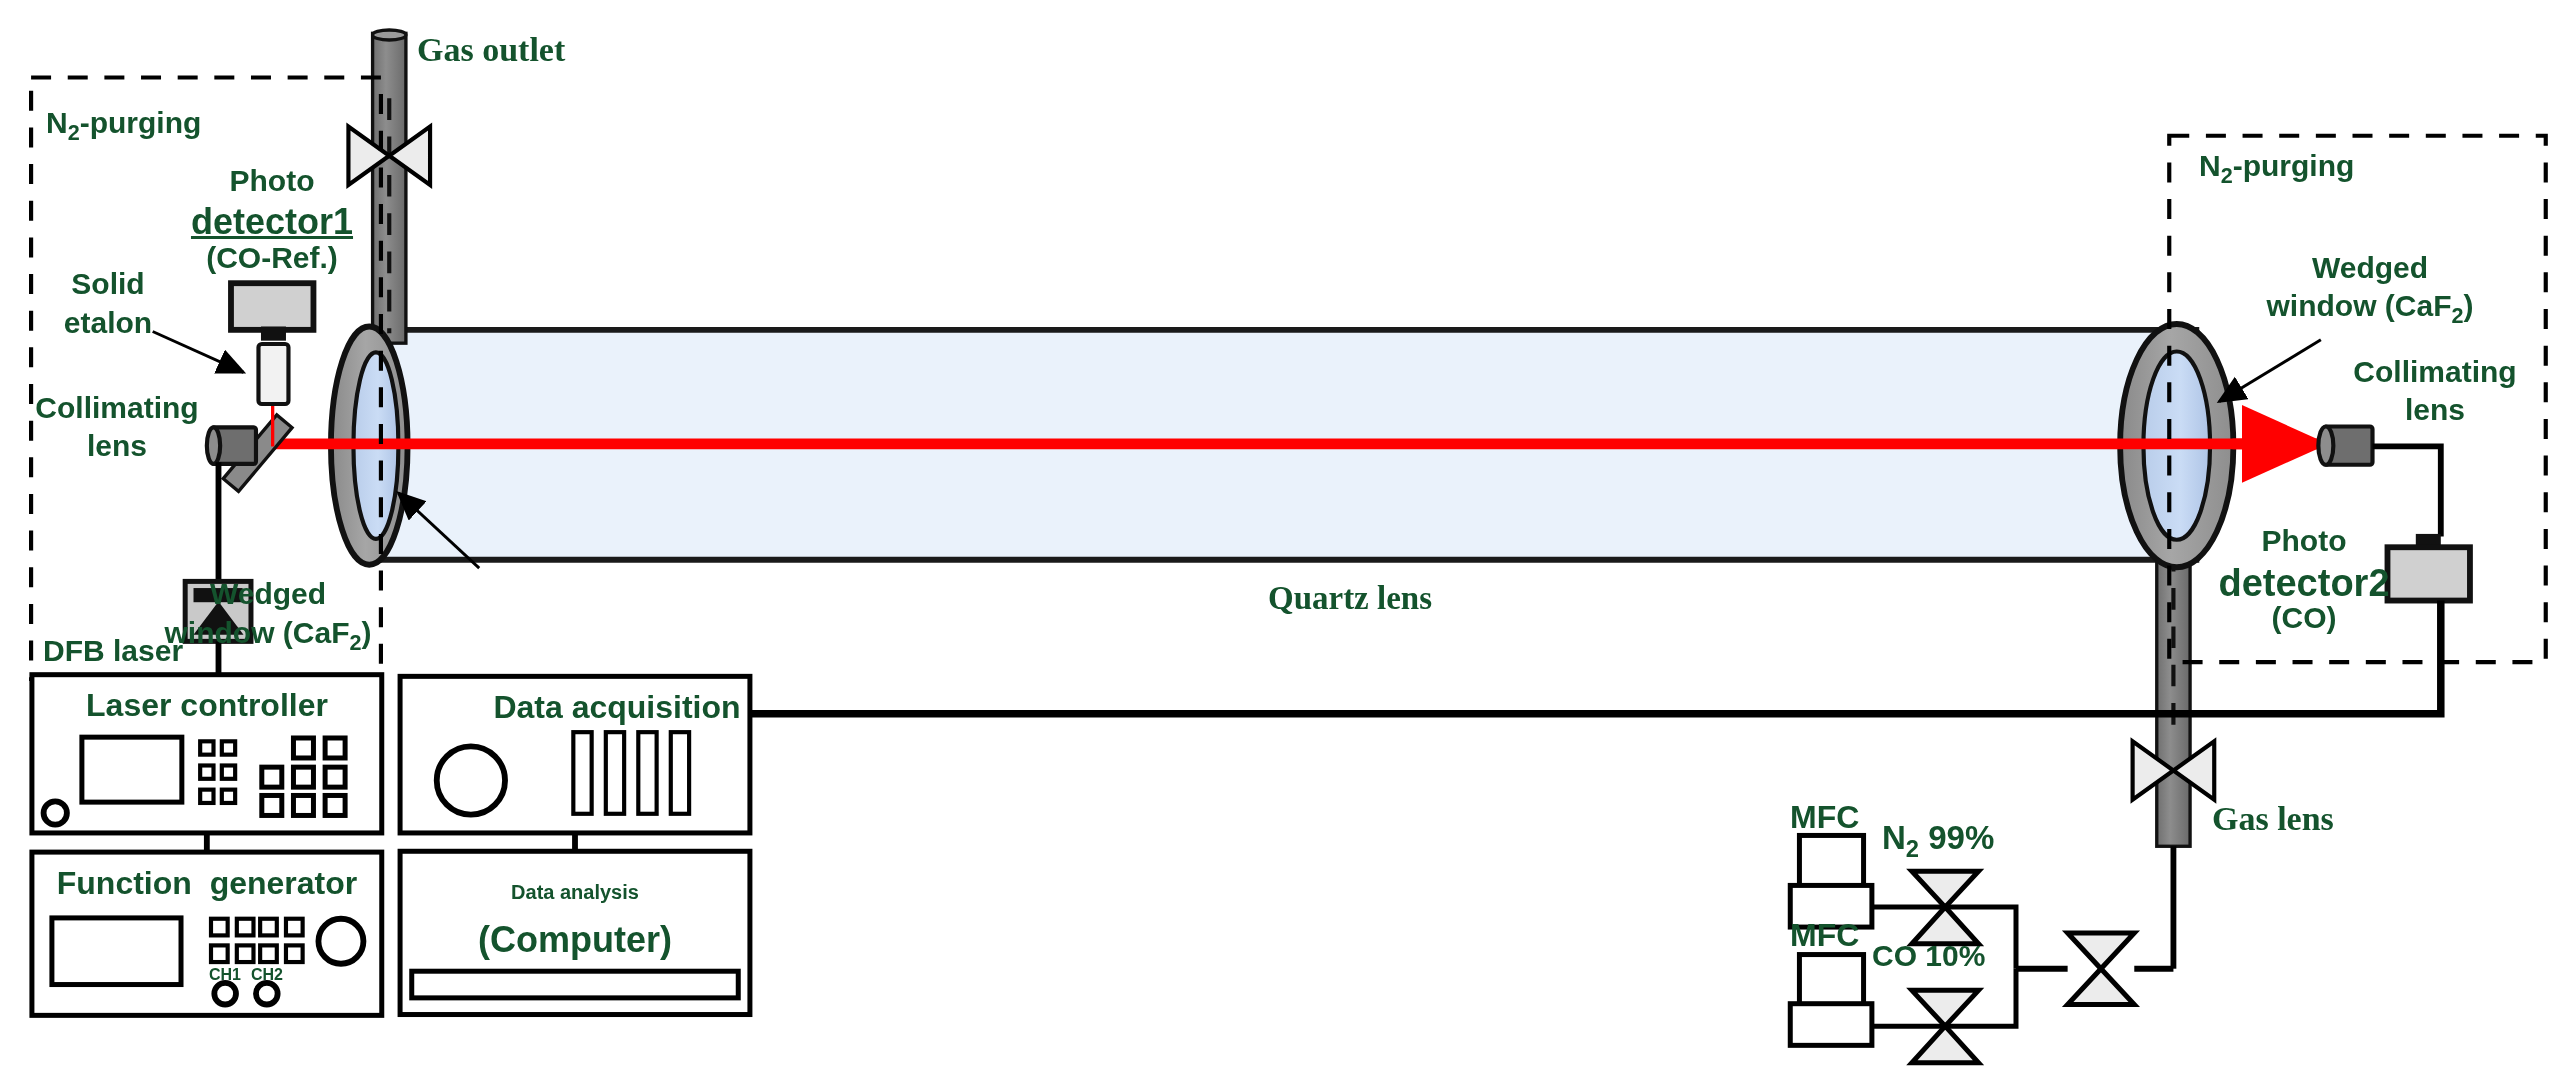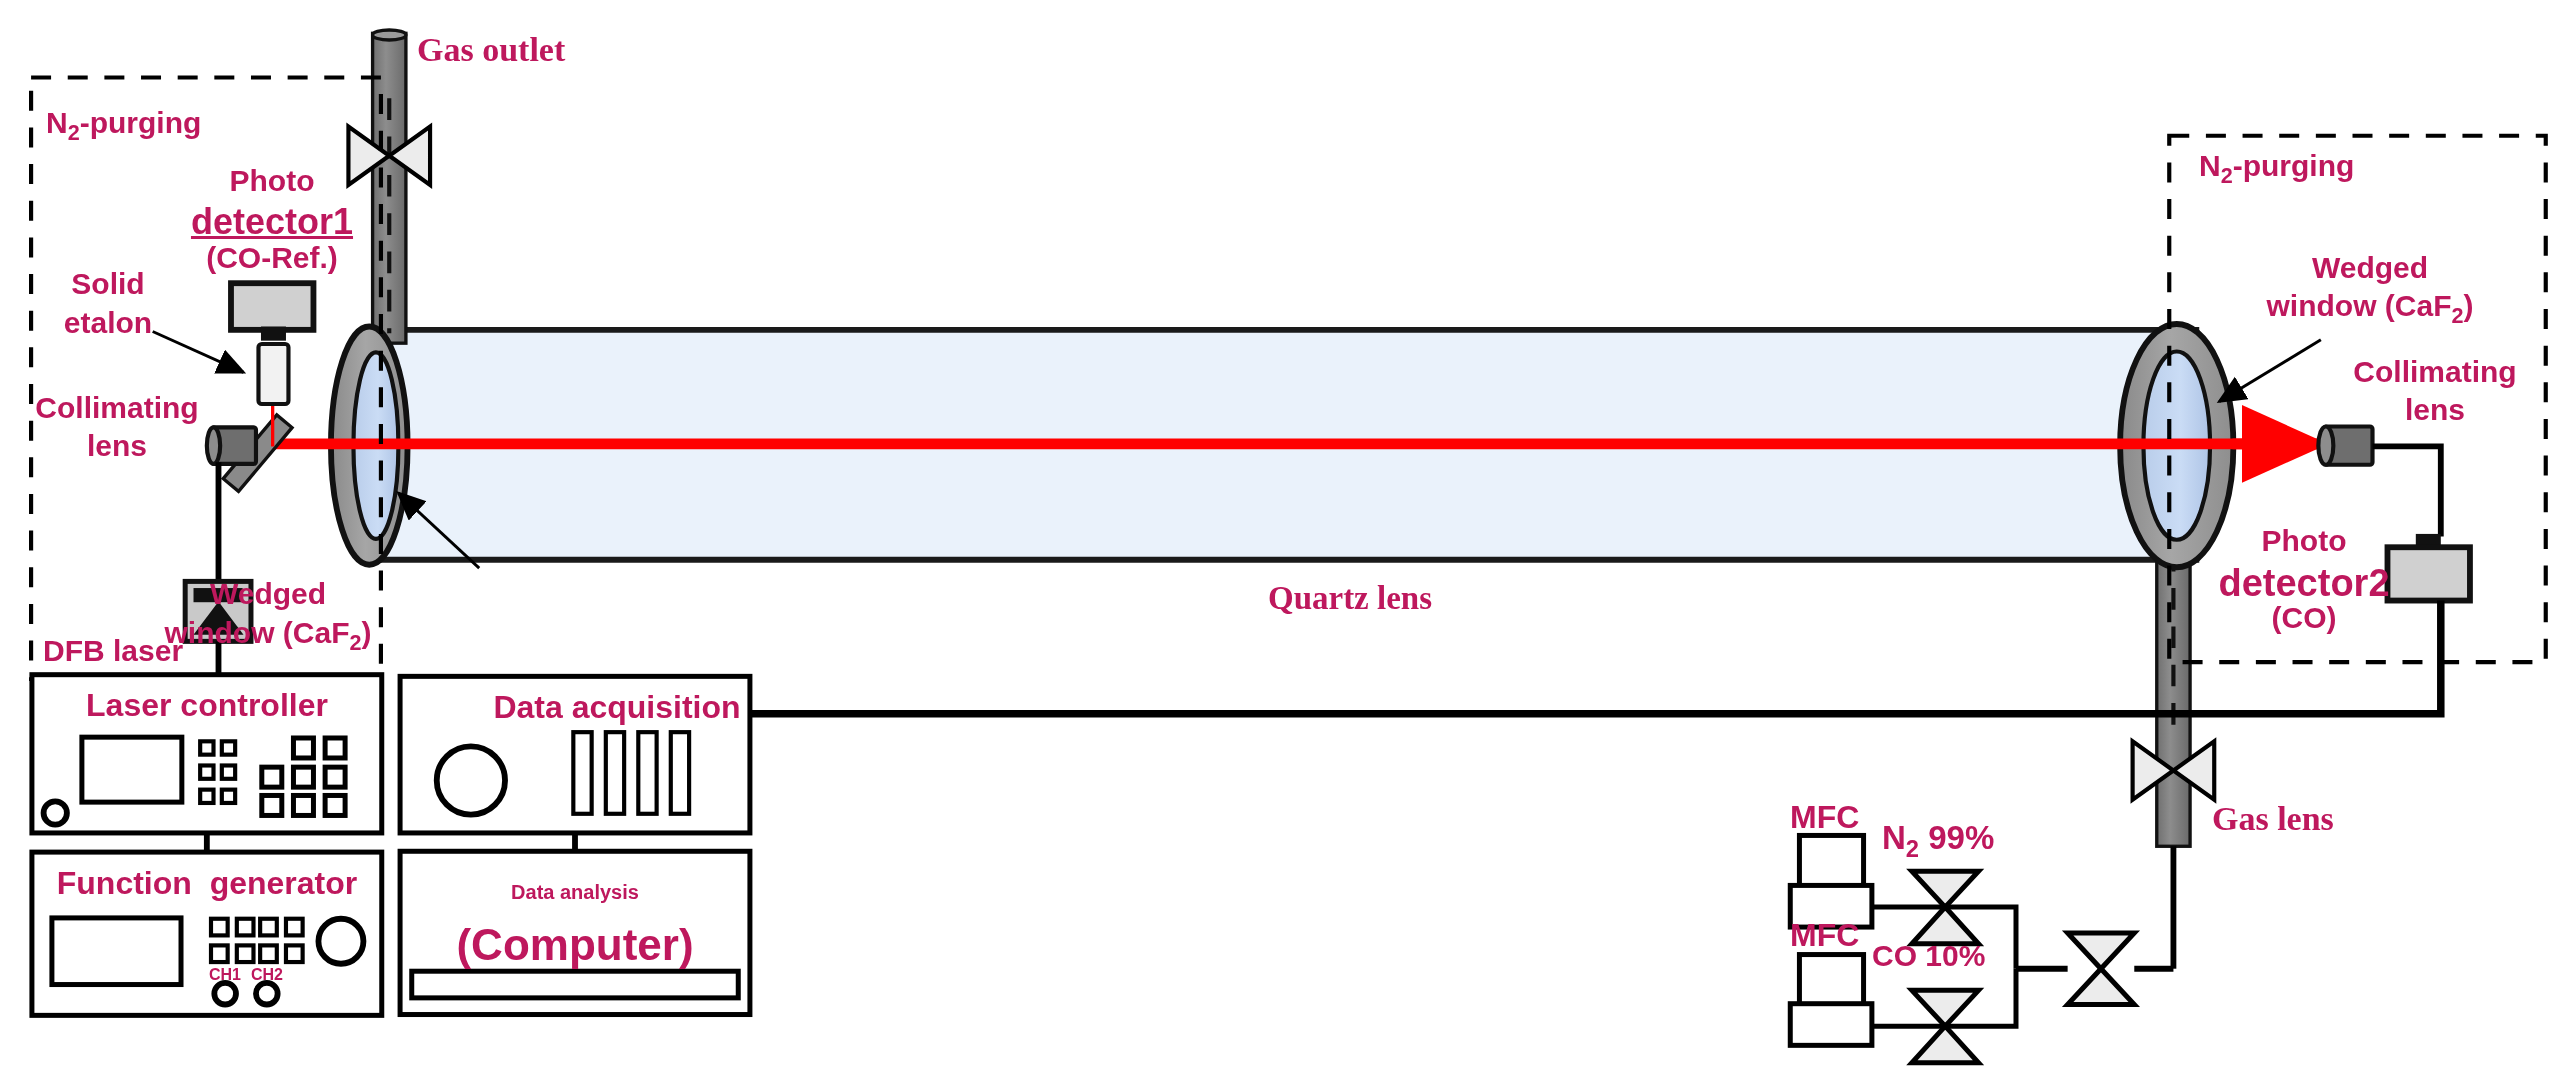--- a/index.html
+++ b/index.html
@@ -1,21 +1,21 @@
 <!DOCTYPE html>
 <html style="font-size:13.3px"><head>
 <meta charset="utf-8">
 <style>
   html,body{margin:0;padding:0;background:#ffffff;}
   body{width:2576px;height:1077px;position:relative;overflow:hidden;
        font-family:"Liberation Sans", sans-serif;}
   #stage{position:absolute;left:0;top:0;width:2576px;height:1077px;}
   svg.layer{position:absolute;left:0;top:0;width:2576px;height:1077px;overflow:visible;}
   .lbl{position:absolute;font-family:"Liberation Sans",sans-serif;font-weight:bold;
-       color:#be185d;line-height:1.08;white-space:pre;}
+       color:#14532d;line-height:1.08;white-space:pre;}
   .lbl.serif{font-family:"Liberation Serif",serif;font-weight:bold;}
   .ctr{text-align:center;transform:translateX(-50%);}
   .sub{font-size:0.72em;vertical-align:sub;}
 </style>
 </head>
 <body>
 
 <div id="stage">
 
   <svg class="layer" viewBox="0 0 3092 1293">
@@ -275,21 +275,21 @@
   <div class="lbl ctr" style="left:2304px;top:525px;font-size:30px;">Photo</div>
   <div class="lbl ctr" style="left:2304px;top:563px;font-size:38px;">detector2</div>
   <div class="lbl ctr" style="left:2304px;top:602px;font-size:30px;">(CO)</div>
 
   <div class="lbl serif" style="left:2212px;top:801px;font-size:34px;">Gas lens</div>
 
   <div class="lbl ctr" style="left:207px;top:688px;font-size:32px;">Laser controller</div>
   <div class="lbl ctr" style="left:207px;top:866px;font-size:32px;">Function  generator</div>
   <div class="lbl ctr" style="left:575px;top:690px;font-size:32px;margin-left:42px;">Data acquisition</div>
   <div class="lbl ctr" style="left:575px;top:882px;font-size:20px;">Data analysis</div>
-  <div class="lbl ctr" style="left:575px;top:921px;font-size:44px;">(Computer)</div>
+  <div class="lbl ctr" style="left:575px;top:921px;font-size:36px;">(Computer)</div>
 
   <div class="lbl ctr" style="left:225px;top:966px;font-size:16px;">CH1</div>
   <div class="lbl ctr" style="left:267px;top:966px;font-size:16px;">CH2</div>
 
   <div class="lbl" style="left:1790px;top:800px;font-size:32px;">MFC</div>
   <div class="lbl" style="left:1790px;top:918px;font-size:32px;">MFC</div>
 
   <div class="lbl" style="left:1882px;top:820px;font-size:33px;"><span>N</span><span class="sub">2</span><span> 99%</span></div>
   <div class="lbl" style="left:1872px;top:940px;font-size:30px;">CO 10%</div>
 

